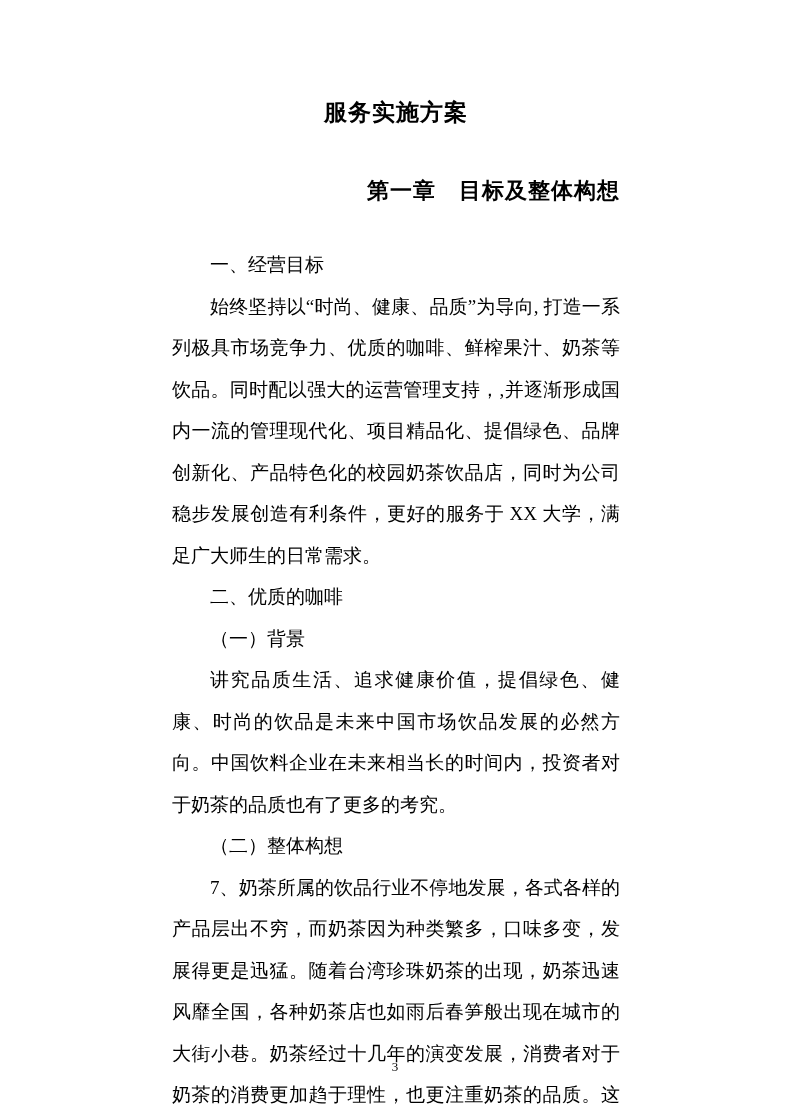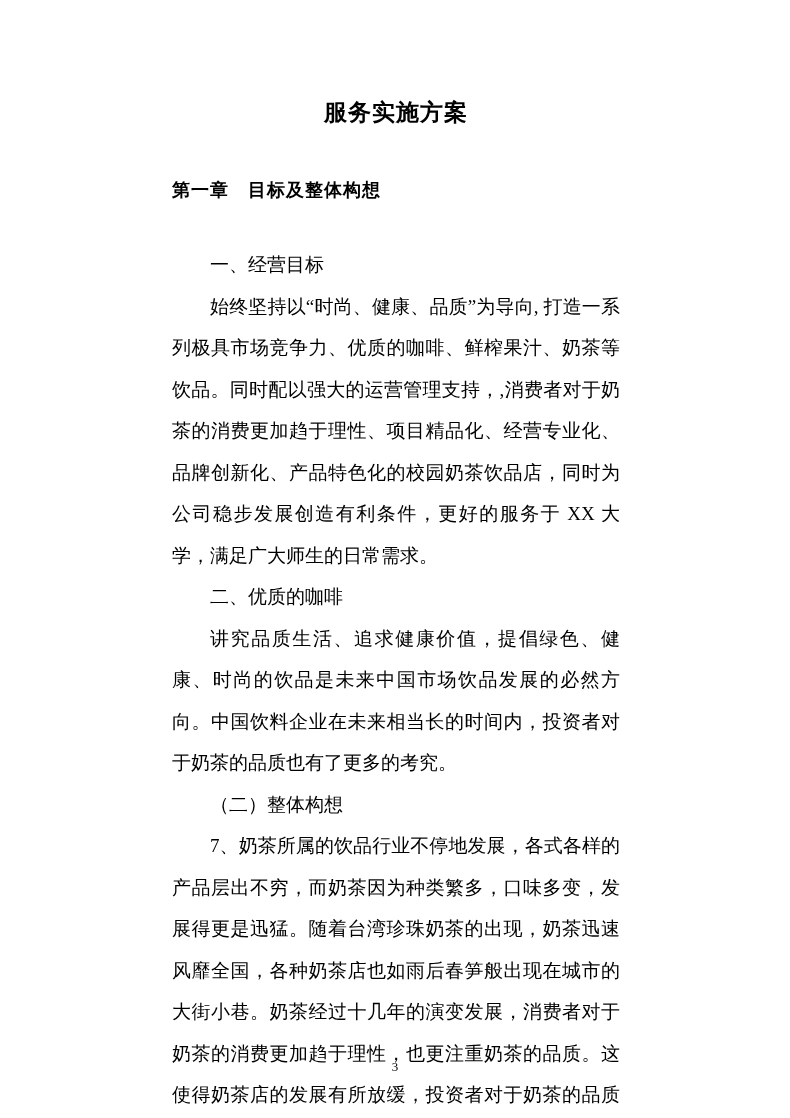--- a/index.html
+++ b/index.html
@@ -28,24 +28,24 @@
     margin: 0;
     padding-top: 99px;
     font-size: 23px;
     line-height: 27px;
     font-weight: 700;
     text-align: center;
     letter-spacing: 1px;
   }
   .chapter-heading {
     margin: 52px 0 0 0;
-    font-size: 18px;
+    font-size: 22px;
     line-height: 25px;
     font-weight: 700;
-    text-align: left;
+    text-align: right;
     letter-spacing: 1px;
   }
   .paragraphs {
     margin-top: 41px;
     font-size: 19px;
     line-height: 41.5px;
   }
   .paragraphs p {
     margin: 0;
     text-indent: 2em;
@@ -67,21 +67,22 @@
 </style>
 </head>
 <body>
 
 <div class="page">
   <div class="content">
     <h1 class="doc-title">服务实施方案</h1>
     <h2 class="chapter-heading">第一章　目标及整体构想</h2>
     <div class="paragraphs" id="paragraphs">
         <p class="subheading">一、经营目标</p>
-        <p class="body">始终坚持以“时尚、健康、品质”为导向, 打造一系列极具市场竞争力、优质的咖啡、鲜榨果汁、奶茶等饮品。同时配以强大的运营管理支持，,消费者对于奶茶的消费更加趋于理性、项目精品化、经营专业化、品牌创新化、产品特色化的校园奶茶饮品店，同时为公司稳步发展创造有利条件，更好的服务于 XX 大学，满足广大师生的日常需求。</p>
+        <p class="body">始终坚持以“时尚、健康、品质”为导向, 打造一系列极具市场竞争力、优质的咖啡、鲜榨果汁、奶茶等饮品。同时配以强大的运营管理支持，,并逐渐形成国内一流的管理现代化、项目精品化、提倡绿色、品牌创新化、产品特色化的校园奶茶饮品店，同时为公司稳步发展创造有利条件，更好的服务于 XX 大学，满足广大师生的日常需求。</p>
         <p class="subheading">二、优质的咖啡</p>
+        <p class="subheading">（一）背景</p>
         <p class="body">讲究品质生活、追求健康价值，提倡绿色、健康、时尚的饮品是未来中国市场饮品发展的必然方向。中国饮料企业在未来相当长的时间内，投资者对于奶茶的品质也有了更多的考究。</p>
         <p class="subheading">（二）整体构想</p>
         <p class="body">7、奶茶所属的饮品行业不停地发展，各式各样的产品层出不穷，而奶茶因为种类繁多，口味多变，发展得更是迅猛。随着台湾珍珠奶茶的出现，奶茶迅速风靡全国，各种奶茶店也如雨后春笋般出现在城市的大街小巷。奶茶经过十几年的演变发展，消费者对于奶茶的消费更加趋于理性，也更注重奶茶的品质。这使得奶茶店的发展有所放缓，投资者对于奶茶的品质也有了更多的考究。</p>
       </div>
   </div>
   <div class="page-number">3</div>
 </div>
 
 </body></html>

